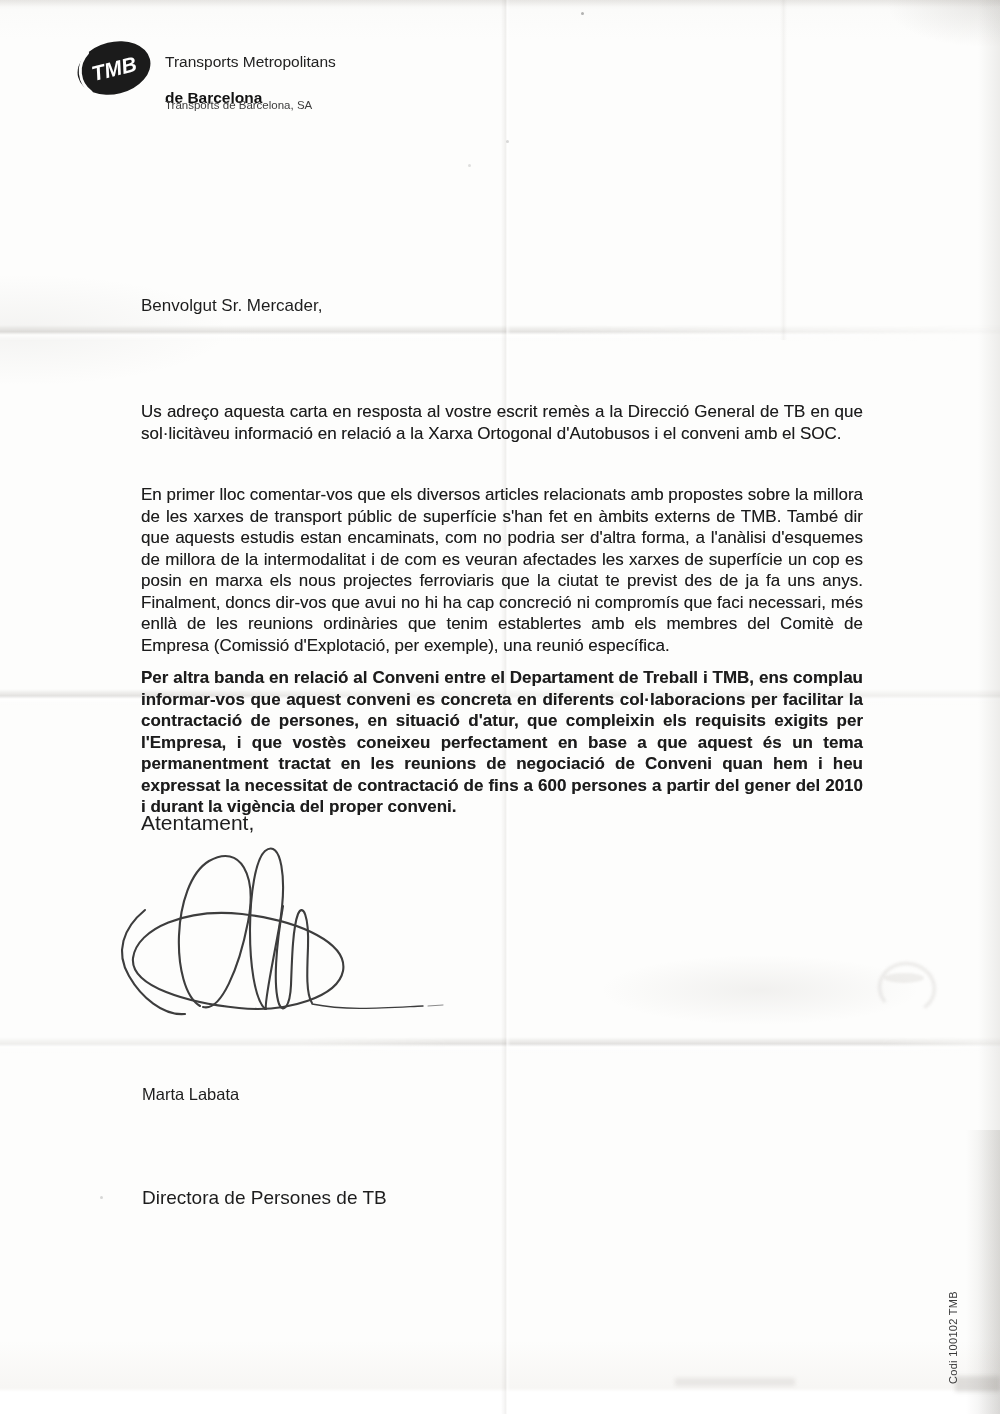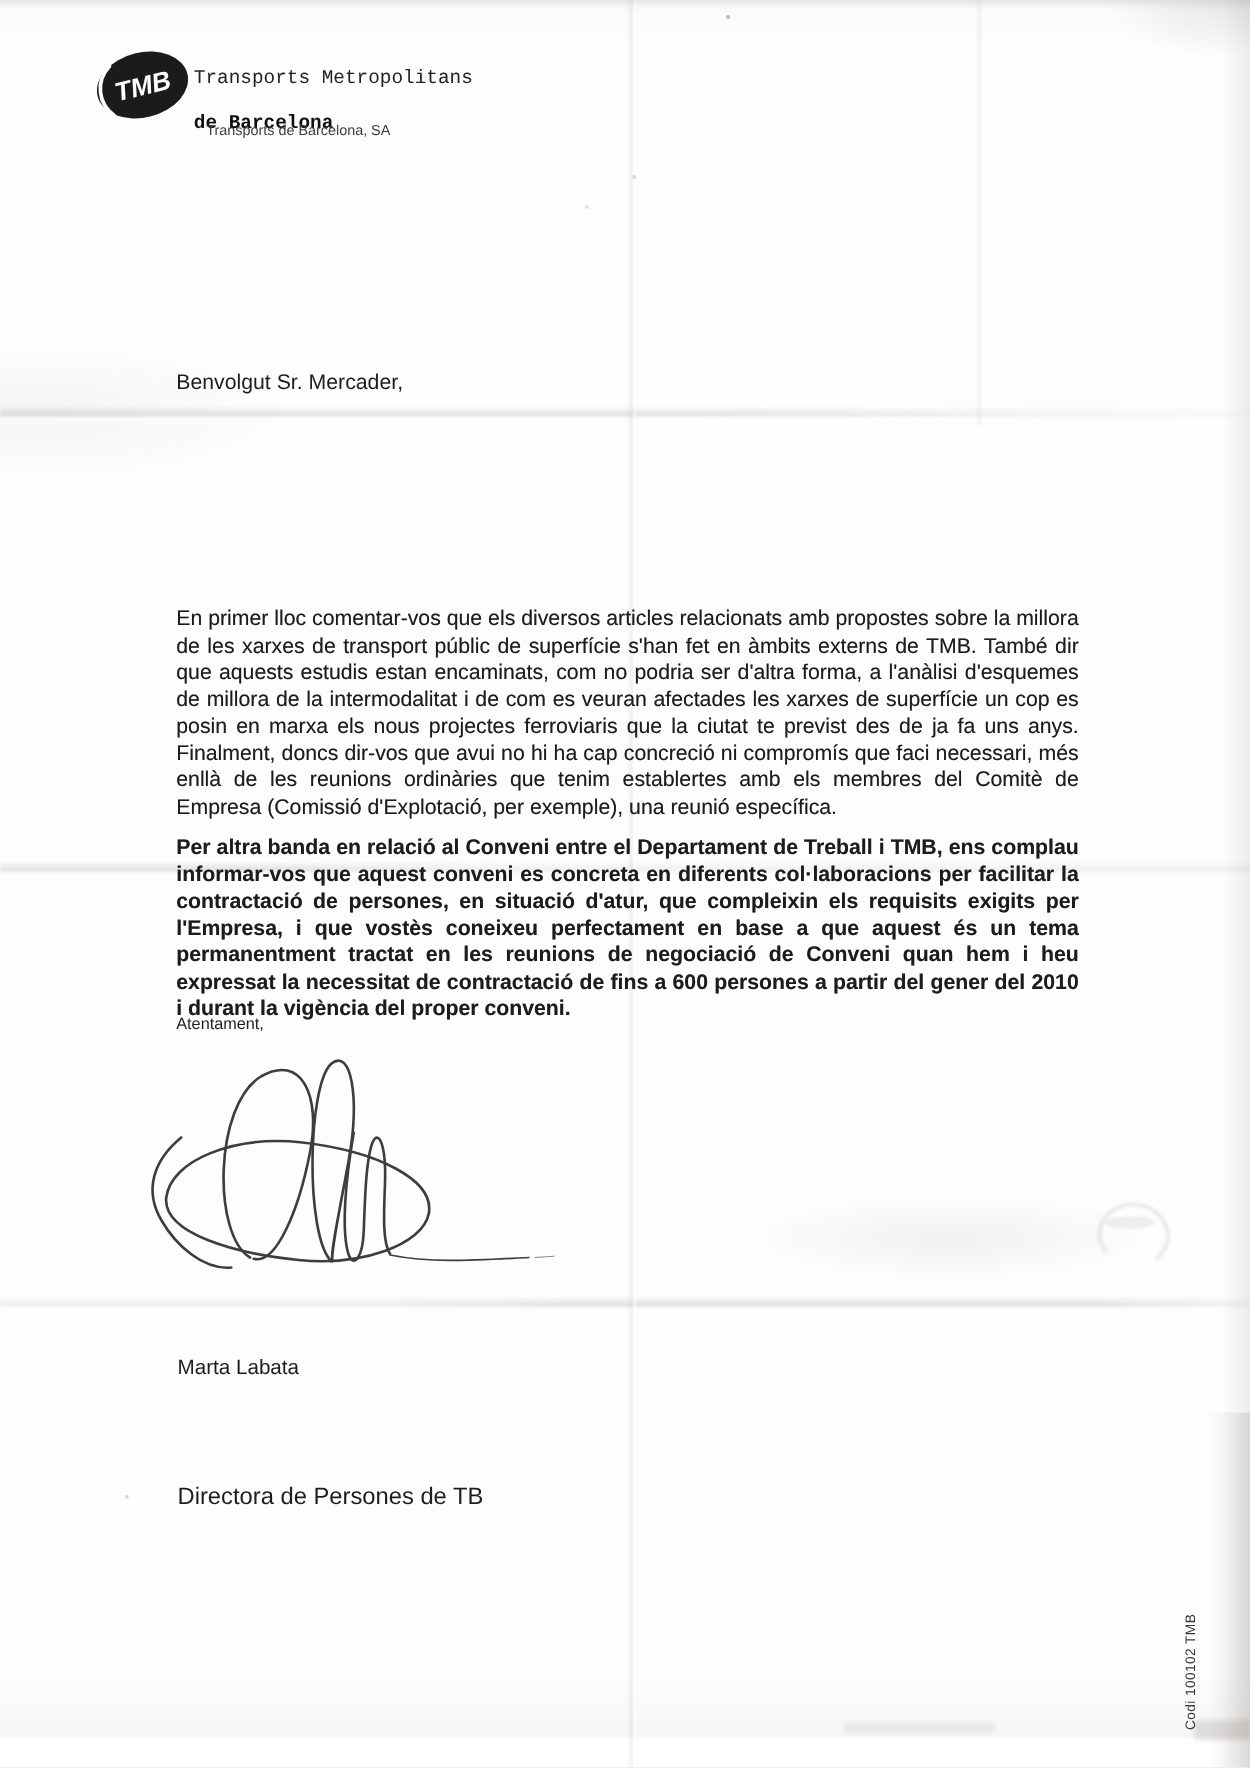--- a/index.html
+++ b/index.html
@@ -10,33 +10,33 @@
     background:
       radial-gradient(140px 60px at 985px 5px, rgba(120,115,108,.14), rgba(0,0,0,0) 70%),
       radial-gradient(300px 80px at 20px 330px, rgba(120,115,108,.07), rgba(0,0,0,0) 70%),
       linear-gradient(180deg,#f4f3f1 0px,#fbfbfa 10px,#fdfdfc 40px,#fdfdfc 1340px,#f7f6f4 1388px,#ffffff 1392px,#ffffff 100%);
     overflow:hidden;
     font-family:"Liberation Sans","DejaVu Sans",sans-serif;
     color:#1d1d1d;
   }
   
   .logo-svg{position:absolute;left:74px;top:38px;width:80px;height:62px;}
-  .org-block{position:absolute;left:155px;top:54px;line-height:16px;font-family:Liberation Mono, monospace;}
+  .org-block{position:absolute;left:165px;top:54px;line-height:16px;}
   .org-line1{font-size:15.5px;color:#222;}
   .org-line2{font-size:15.5px;font-weight:bold;color:#111;margin-top:20px;}
   .org-subline{position:absolute;left:165px;top:99px;font-size:11.5px;color:#3c3c3c;text-align:right;}
   
   .salutation{position:absolute;left:141px;top:296px;font-size:17px;}
   .para{position:absolute;left:141px;width:722px;font-size:17px;line-height:21.5px;
         text-align:justify;text-justify:inter-word;color:#1c1c1c;
         text-shadow:0 0 .4px rgba(20,20,20,.45);}
   .p1{top:384px;}
   .p2{top:467px;}
   .p3{top:650px;font-weight:bold;}
-  .closing{position:absolute;left:141px;top:811px;font-size:13px;}
+  .closing{position:absolute;left:141px;top:811px;font-size:21px;}
   .signature-svg{position:absolute;left:115px;top:836px;width:345px;height:195px;}
   .signer-name{position:absolute;left:142px;top:1085px;font-size:16.5px;}
   .signer-title{position:absolute;left:142px;top:1187px;font-size:19px;}
   
   .side-code{
     position:absolute;left:947px;top:1384px;width:110px;
     font-size:11px;color:#3a3a3a;letter-spacing:.3px;
     transform:rotate(-90deg);transform-origin:left top;
     white-space:nowrap;
   }
@@ -116,20 +116,21 @@
       <text x="40" y="38" text-anchor="middle" font-family="Liberation Sans, sans-serif" font-size="21" font-weight="bold" font-style="italic" fill="#ffffff">TMB</text>
     </g>
   </svg>
   <div class="org-block">
     <div class="org-line1">Transports Metropolitans</div>
     <div class="org-line2">de Barcelona</div>
   </div>
   <div class="org-subline">Transports de Barcelona, SA</div>
 
   <div class="salutation">Benvolgut Sr. Mercader,</div>
+  <p class="para p1">Us adreço aquesta carta en resposta al vostre escrit remès a la Direcció General de TB en que sol·licitàveu informació en relació a la Xarxa Ortogonal d'Autobusos i el conveni amb el SOC.</p>
   <p class="para p2">En primer lloc comentar-vos que els diversos articles relacionats amb propostes sobre la millora de les xarxes de transport públic de superfície s'han fet en àmbits externs de TMB. També dir que aquests estudis estan encaminats, com no podria ser d'altra forma, a l'anàlisi d'esquemes de millora de la intermodalitat i de com es veuran afectades les xarxes de superfície un cop es posin en marxa els nous projectes ferroviaris que la ciutat te previst des de ja fa uns anys. Finalment, doncs dir-vos que avui no hi ha cap concreció ni compromís que faci necessari, més enllà de les reunions ordinàries que tenim establertes amb els membres del Comitè de Empresa (Comissió d'Explotació, per exemple), una reunió específica.</p>
   <p class="para p3">Per altra banda en relació al Conveni entre el Departament de Treball i TMB, ens complau informar-vos que aquest conveni es concreta en diferents col·laboracions per facilitar la contractació de persones, en situació d'atur, que compleixin els requisits exigits per l'Empresa, i que vostès coneixeu perfectament en base a que aquest és un tema permanentment tractat en les reunions de negociació de Conveni quan hem i heu expressat la necessitat de contractació de fins a 600 persones a partir del gener del 2010 i durant la vigència del proper conveni.</p>
   <div class="closing">Atentament,</div>
 
   <svg class="signature-svg" viewBox="0 0 345 195">
     <g fill="none" stroke="#2d2d2d" stroke-width="2.1" stroke-linecap="round" opacity=".92">
       <path d="M 30 74 C 8 92, 0 116, 14 140 C 26 161, 48 180, 70 178"></path>
       <path d="M 85 170 C 55 152, 56 48, 94 25 C 126 7, 142 40, 133 86 C 124 132, 106 176, 88 171"></path>
       <path d="M 150 173 C 129 152, 131 32, 150 15 C 166 2, 173 42, 164 92 C 156 136, 149 168, 151 173"></path>
       <path d="M 18 122 C 22 92, 72 72, 127 78 C 187 85, 233 108, 228 135 C 223 160, 174 177, 124 172 C 74 167, 15 151, 18 122"></path>

